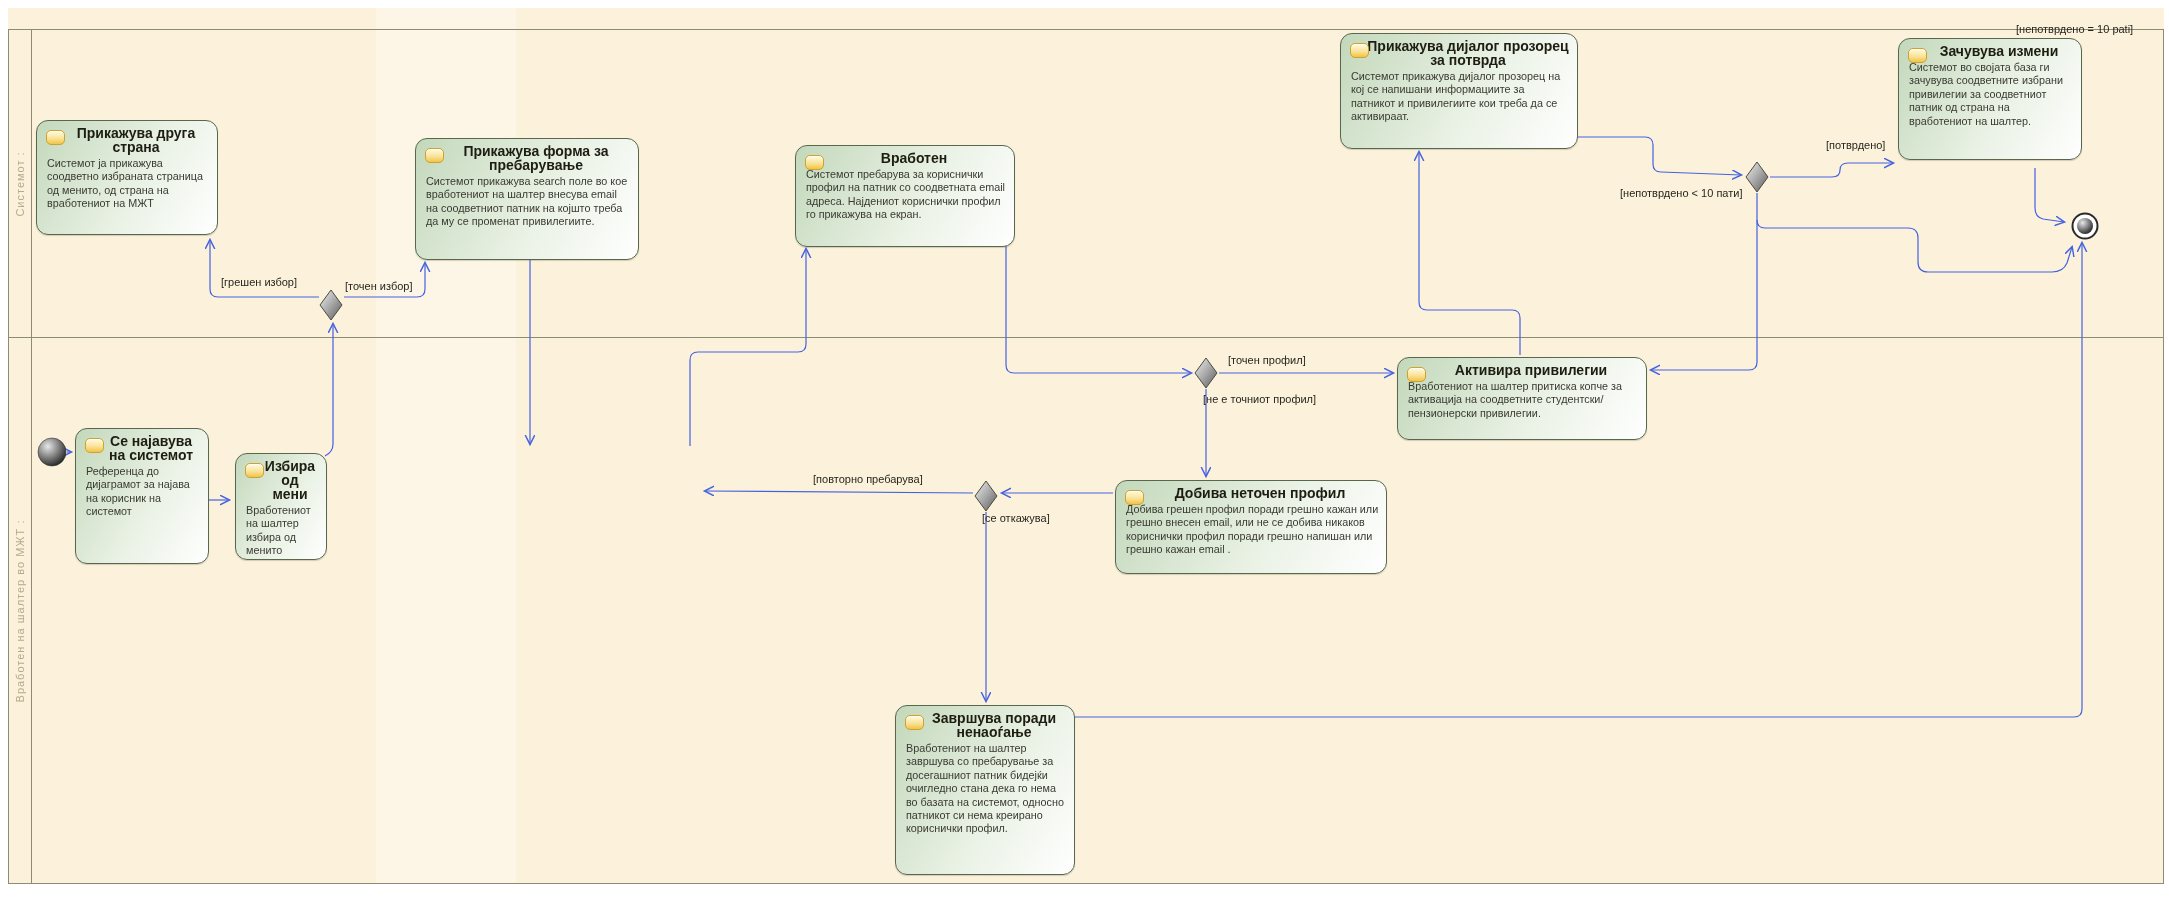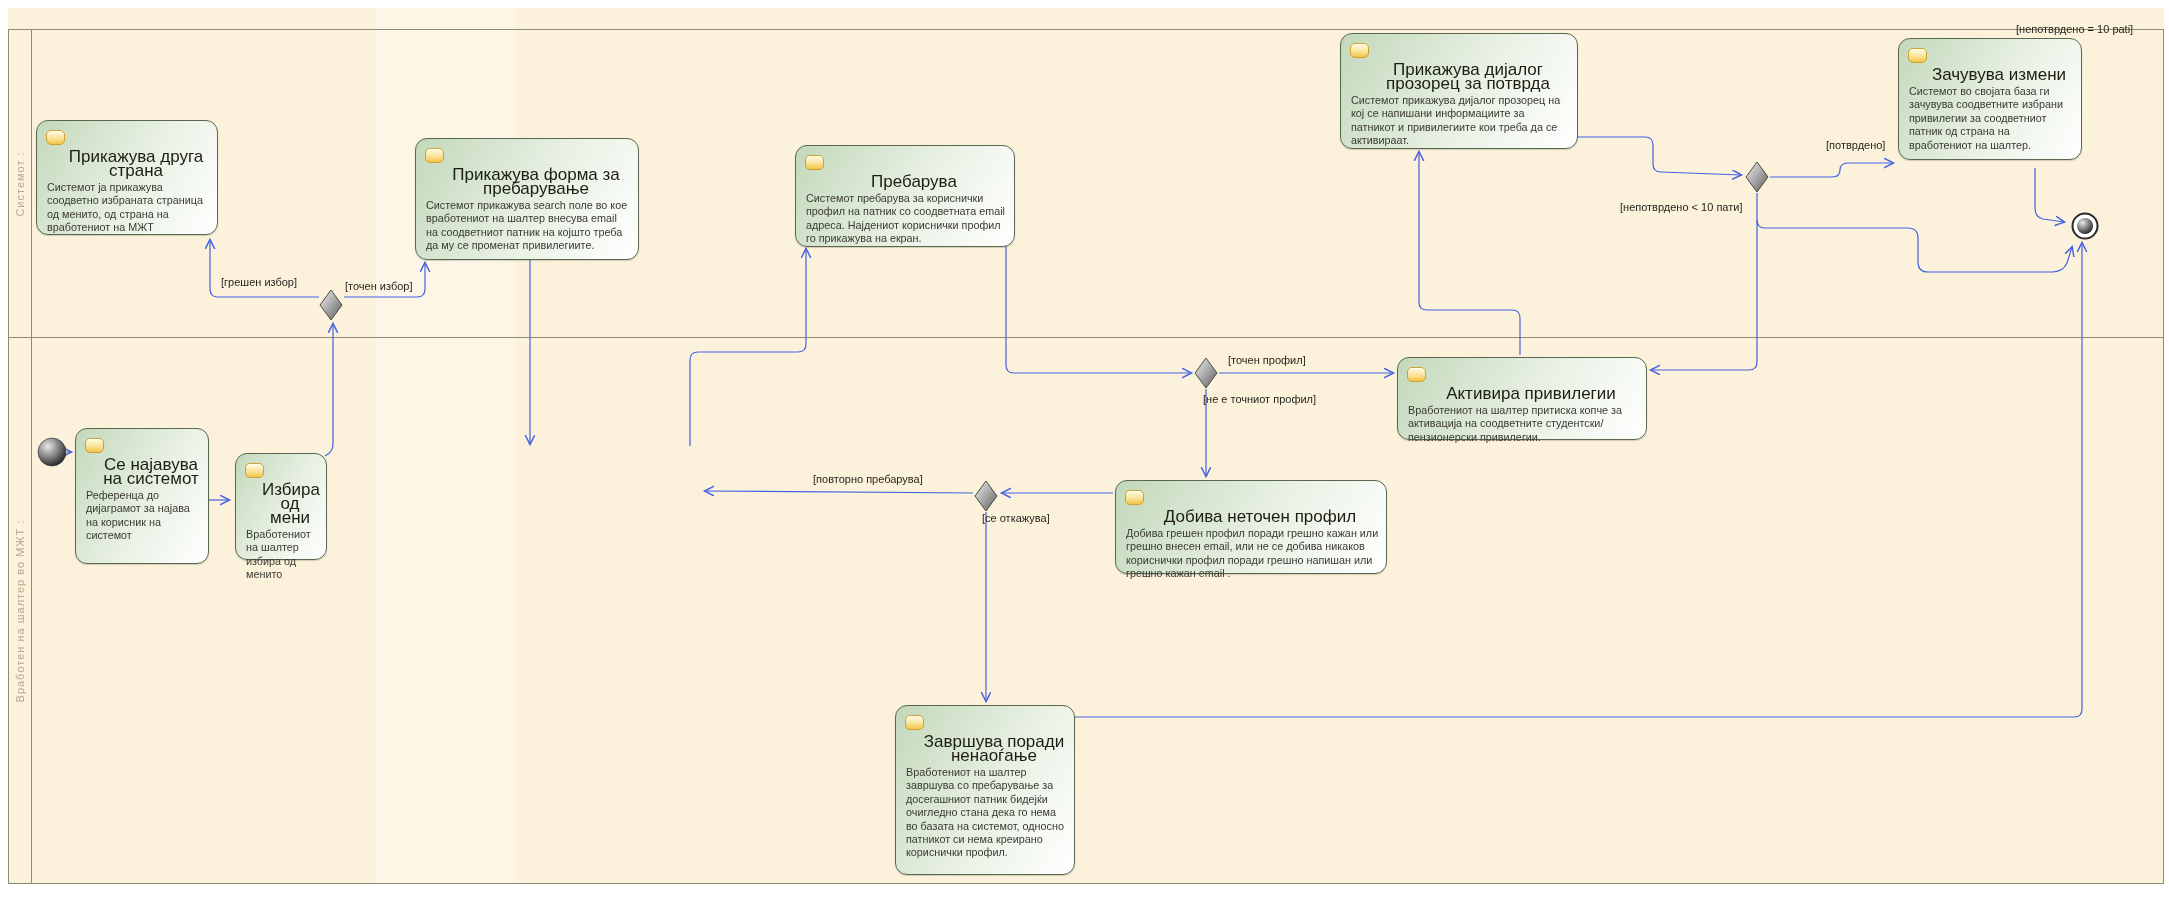--- a/index.html
+++ b/index.html
@@ -14,22 +14,22 @@
   .lane-label{position:absolute;color:#b3ab8c;font-size:11px;letter-spacing:1px;white-space:nowrap;
               transform:rotate(-90deg);transform-origin:center;}
   
   .node{position:absolute;border:1px solid #57684e;border-radius:12px;
         background:linear-gradient(120deg,#c3d8bb 0%,#e9f1e4 55%,#ffffff 100%);
         box-shadow:0 1px 1px rgba(90,90,60,0.25);
         font-size:10.8px;color:#3a3a32;}
   .node .icon{position:absolute;left:9px;top:9px;width:17px;height:13px;border-radius:5px;
         border:1px solid #cda32e;background:linear-gradient(180deg,#fffbe2 0%,#fae39a 55%,#f2c447 100%);
         box-shadow:inset 0 1px 0 #fffef2;}
-  .node .title{font-weight:normal;color:#1d1d12;font-size:17px;text-align:center;
-        padding:5px 8px 2px 26px;line-height:14px;margin-top:24px;}
+  .node .title{font-weight:bold;color:#1d1d12;font-size:14px;text-align:center;
+        padding:5px 8px 2px 26px;line-height:14px;}
   .node .body{padding:1px 7px 5px 10px;line-height:13.4px;text-align:left;}
   
   .guard{position:absolute;color:#26261e;font-size:11px;white-space:nowrap;}
   
   #edges{position:absolute;left:0;top:0;width:2169px;height:900px;}
 </style>
 </head>
 <body>
 <div id="stage">
 
@@ -104,21 +104,21 @@
     <div class="title">Прикажува друга страна</div>
     <div class="body">Системот ја прикажува соодветно избраната страница од менито, од страна на вработениот на МЖТ</div>
   </div>
   <div class="node" style="left:415px;top:138px;width:222px;height:120px;">
     <span class="icon"></span>
     <div class="title">Прикажува форма за пребарување</div>
     <div class="body">Системот прикажува search поле во кое вработениот на шалтер внесува email на соодветниот патник на којшто треба да му се променат привилегиите.</div>
   </div>
   <div class="node" style="left:795px;top:145px;width:218px;height:100px;">
     <span class="icon"></span>
-    <div class="title">Пребарува</div>
+    <div class="title">Вработен</div>
     <div class="body">Системот пребарува за кориснички профил на патник со соодветната email адреса. Најдениот кориснички профил го прикажува на екран.</div>
   </div>
   <div class="node" style="left:1340px;top:33px;width:236px;height:114px;">
     <span class="icon"></span>
     <div class="title">Прикажува дијалог прозорец за потврда</div>
     <div class="body">Системот прикажува дијалог прозорец на кој се напишани информациите за патникот и привилегиите кои треба да се активираат.</div>
   </div>
   <div class="node" style="left:1898px;top:38px;width:182px;height:120px;">
     <span class="icon"></span>
     <div class="title">Зачувува измени</div>
@@ -150,16 +150,16 @@
     <div class="body">Вработениот на шалтер завршува со пребарување за досегашниот патник бидејќи очигледно стана дека го нема во базата на системот, односно патникот си нема креирано кориснички профил.</div>
   </div>
 
   <div class="guard" style="left:221px;top:276px;">[грешен избор]</div>
   <div class="guard" style="left:345px;top:280px;">[точен избор]</div>
   <div class="guard" style="left:1228px;top:354px;">[точен профил]</div>
   <div class="guard" style="left:1203px;top:393px;">[не е точниот профил]</div>
   <div class="guard" style="left:813px;top:473px;">[повторно пребарува]</div>
   <div class="guard" style="left:982px;top:512px;">[се откажува]</div>
   <div class="guard" style="left:1826px;top:139px;text-align:center;">[потврдено]</div>
-  <div class="guard" style="left:1620px;top:201px;">[непотврдено &lt; 10 пати]</div>
+  <div class="guard" style="left:1620px;top:187px;">[непотврдено &lt; 10 пати]</div>
   <div class="guard" style="left:2016px;top:23px;">[непотврдено = 10 pati]</div>
 
 </div>
 
 </body></html>

